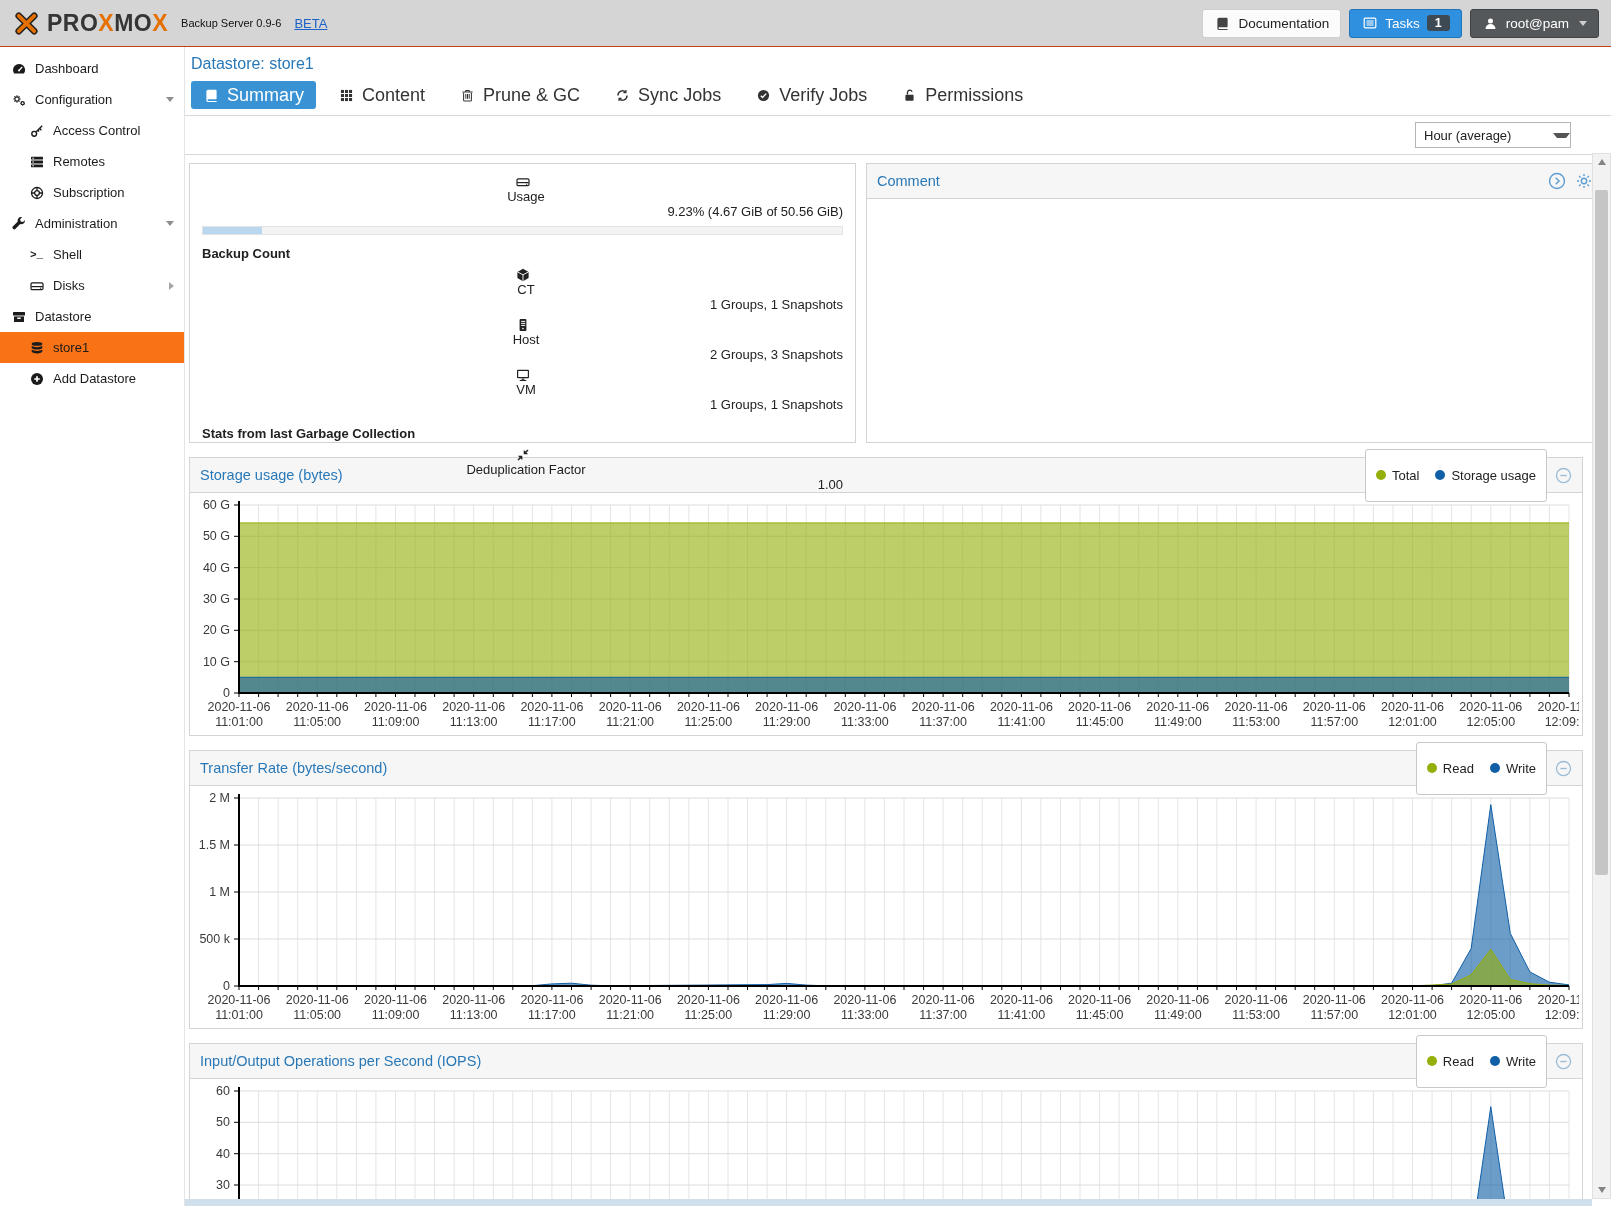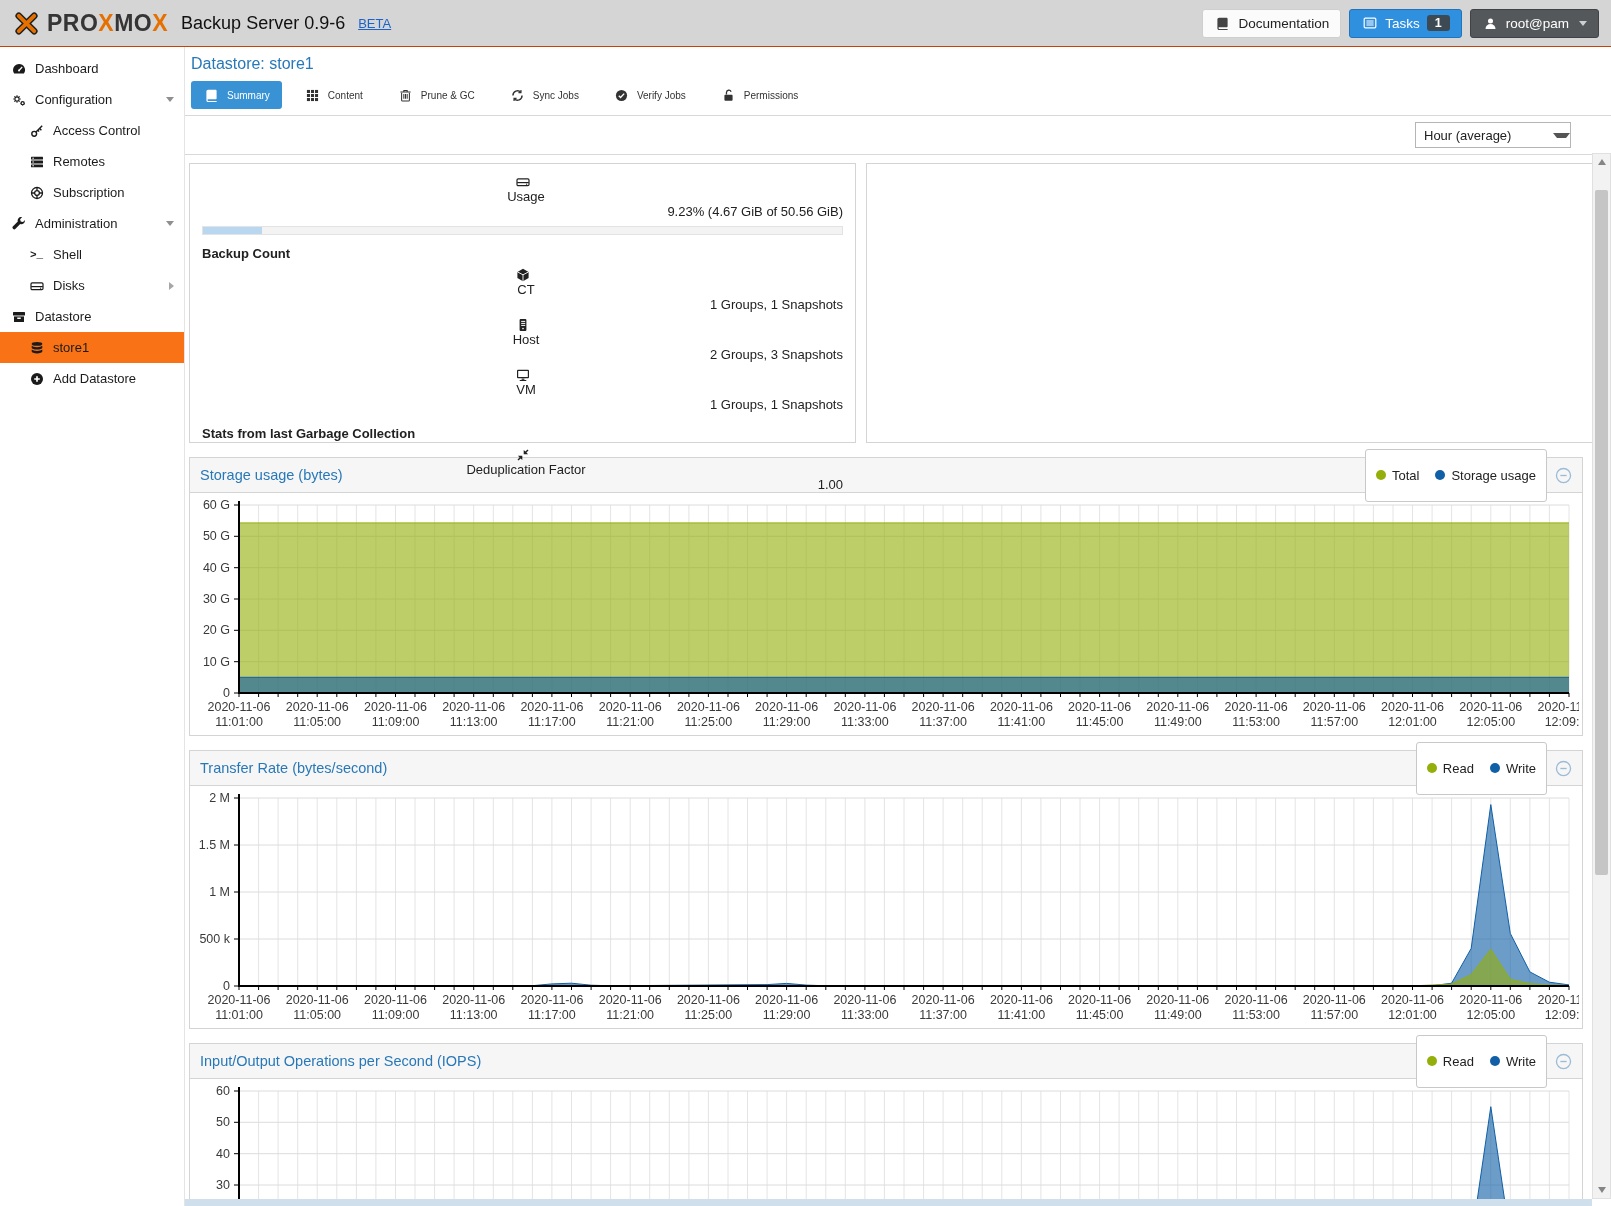--- a/index.html
+++ b/index.html
@@ -5,21 +5,21 @@
   html,body{margin:0;padding:0;}
   body{width:1611px;height:1206px;overflow:hidden;position:relative;background:#fff;
        font-family:"Liberation Sans",sans-serif;font-size:13px;color:#212121;}
   .viewport{width:1611px;height:1206px;position:relative;}
 
   
   .topbar{height:47px;background:#d5d5d5;border-bottom:1px solid #c2410c;display:flex;
           align-items:center;justify-content:space-between;padding:0 12px;box-sizing:border-box;}
   .brand{display:flex;align-items:center;gap:7px;}
   .brand-text{font-size:23px;font-weight:bold;letter-spacing:.5px;display:flex;}
-  .product{font-size:18px;color:#101010;margin-left:6px;}
+  .product{font-size:11px;color:#101010;margin-left:6px;}
   .beta{font-size:13px;color:#1b63c8;text-decoration:underline;margin-left:6px;cursor:pointer;}
   .top-actions{display:flex;align-items:center;gap:8px;}
   .tbtn{display:flex;align-items:center;gap:7px;height:29px;padding:0 11px;border-radius:3px;
         font-size:13.5px;border:1px solid transparent;cursor:pointer;font-family:inherit;}
   .btn-light{background:#fbfbfb;border-color:#cfcfcf;color:#222;}
   .btn-blue{background:#3090e0;border-color:#2273b8;color:#fff;}
   .btn-dark{background:#54585b;border-color:#404346;color:#fff;}
   .badge{background:#3d4a54;color:#fff;border-radius:3px;padding:1px 8px;font-size:12.5px;font-weight:bold;}
   .caret{width:0;height:0;border-left:4px solid transparent;border-right:4px solid transparent;
          border-top:5px solid #cfcfcf;margin-left:3px;display:inline-block;}
@@ -38,21 +38,21 @@
   .side-arrow-right{width:0;height:0;border-top:4px solid transparent;border-bottom:4px solid transparent;
          border-left:5px solid #a6a6a6;margin-left:auto;margin-right:10px;}
   .icon{display:inline-flex;align-items:center;justify-content:center;width:17px;}
   .icon svg{display:block;}
   .term{font-family:"Liberation Mono",monospace;font-weight:bold;font-size:11px;}
 
   .main{flex:1;position:relative;overflow:hidden;background:#fff;}
   .page-title{font-size:16px;color:#2878b8;padding:8px 0 2px 6px;height:20px;}
   .tabbar{display:flex;gap:10px;padding:4px 0 6px 6px;border-bottom:1px solid #d8d8d8;}
   .tab{display:flex;align-items:center;gap:7px;height:28px;padding:0 12px;border-radius:3px;border:none;
-       background:transparent;color:#333;font-size:10px;font-family:inherit;cursor:pointer;}
+       background:transparent;color:#333;font-size:18px;font-family:inherit;cursor:pointer;}
   .tab.active{background:#3892d4;color:#fff;}
   .toolbar{height:38px;display:flex;align-items:center;justify-content:flex-end;padding-right:40px;}
   .select{display:flex;align-items:center;width:156px;height:26px;border:1px solid #b5b5b5;background:#fff;
           box-sizing:border-box;padding-left:8px;cursor:pointer;}
   .select span:first-child{flex:1;}
   .sel-trigger{width:20px;display:flex;align-items:center;justify-content:center;height:100%;}
 
   .content{border-top:1px solid #d9d9d9;padding:8px 6px 0 4px;}
   .row1{display:flex;gap:10px;height:280px;}
   .panel{border:1px solid #d4d4d4;background:#fff;box-sizing:border-box;}
@@ -403,20 +403,37 @@
                       <path d="M6.3 7.7v4.4l-1.7-1.7-2.1 2.1-1-1 2.1-2.1-1.7-1.7zM7.7 6.3V1.9l1.7 1.7 2.1-2.1 1 1-2.1 2.1 1.7 1.7z"></path>
                     </svg>
                   </span>
                   <span class="slabel">Deduplication Factor</span>
                   <span class="sval">1.00</span>
                 </div>
               </div>
           </section>
 
           <section class="panel" id="comment-panel">
+            <div class="panel-hd">
+              <span class="ptitle">Comment</span>
+              <span class="hd-right">
+                <span class="tool blue" style="width:19px;">
+                    <svg viewBox="0 0 14 14" width="18" height="18" fill="none" stroke="currentColor" stroke-width="1.1">
+                      <circle cx="7" cy="7" r="5.8"></circle>
+                      <path d="M6 4.4 8.6 7 6 9.6"></path>
+                    </svg>
+                  </span>
+                <span class="tool blue" style="width:19px;">
+                    <svg viewBox="0 0 14 14" width="18" height="18" fill="none" stroke="currentColor" stroke-width="1.1">
+                      <circle cx="7" cy="7" r="2.1"></circle>
+                      <path d="M7 1.6v1.6M7 10.8v1.6M1.6 7h1.6M10.8 7h1.6M3.2 3.2l1.1 1.1M9.7 9.7l1.1 1.1M10.8 3.2 9.7 4.3M4.3 9.7l-1.1 1.1"></path>
+                    </svg>
+                  </span>
+              </span>
+            </div>
             <div class="panel-bd" style="height:230px;"></div>
           </section>
         </div>
 
         <div id="charts">
             <section class="panel chart-panel">
               <div class="panel-hd">
                 <span class="ptitle">Storage usage (bytes)</span>
                 <span class="hd-right">
                   <span class="legend">

